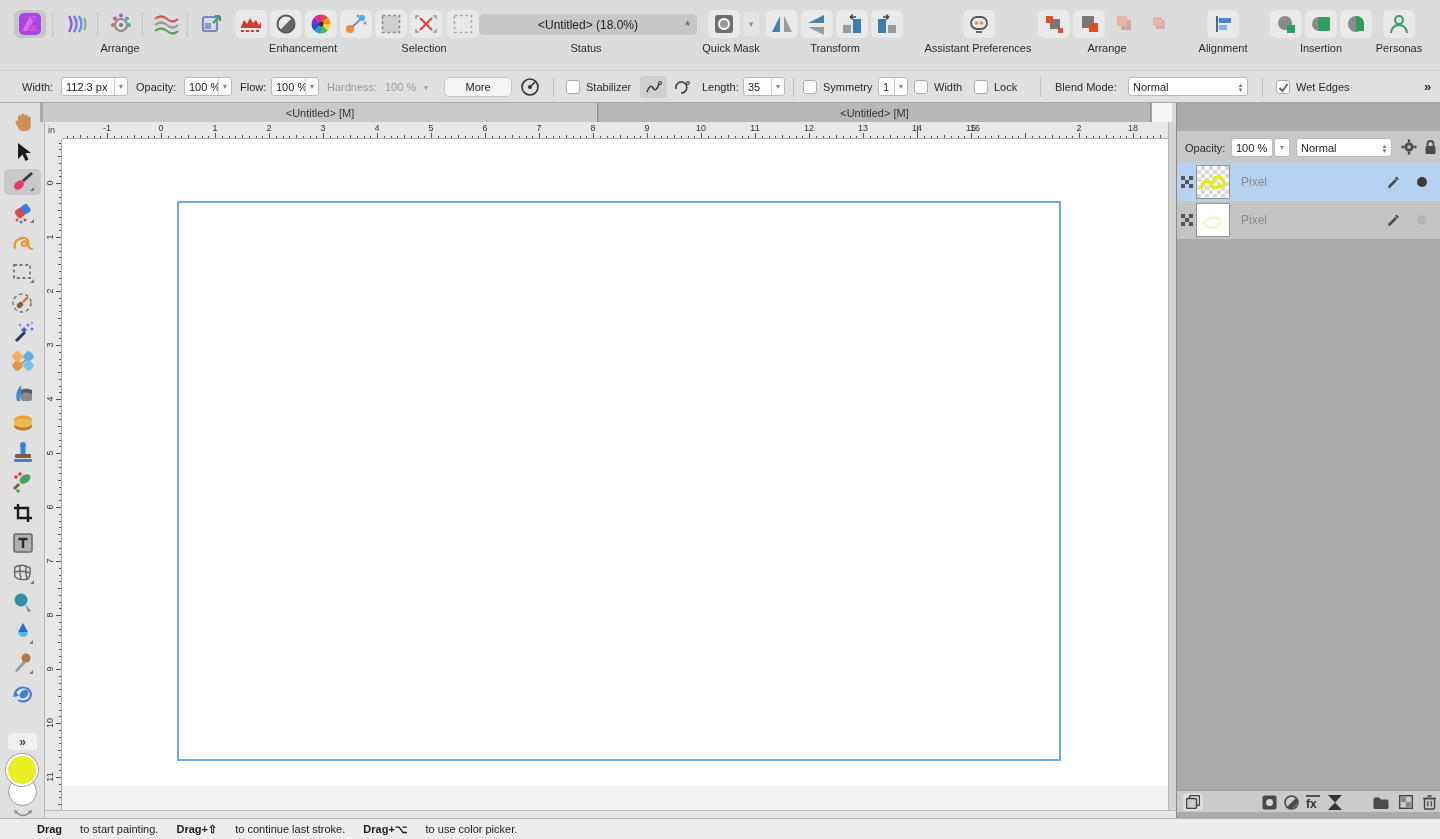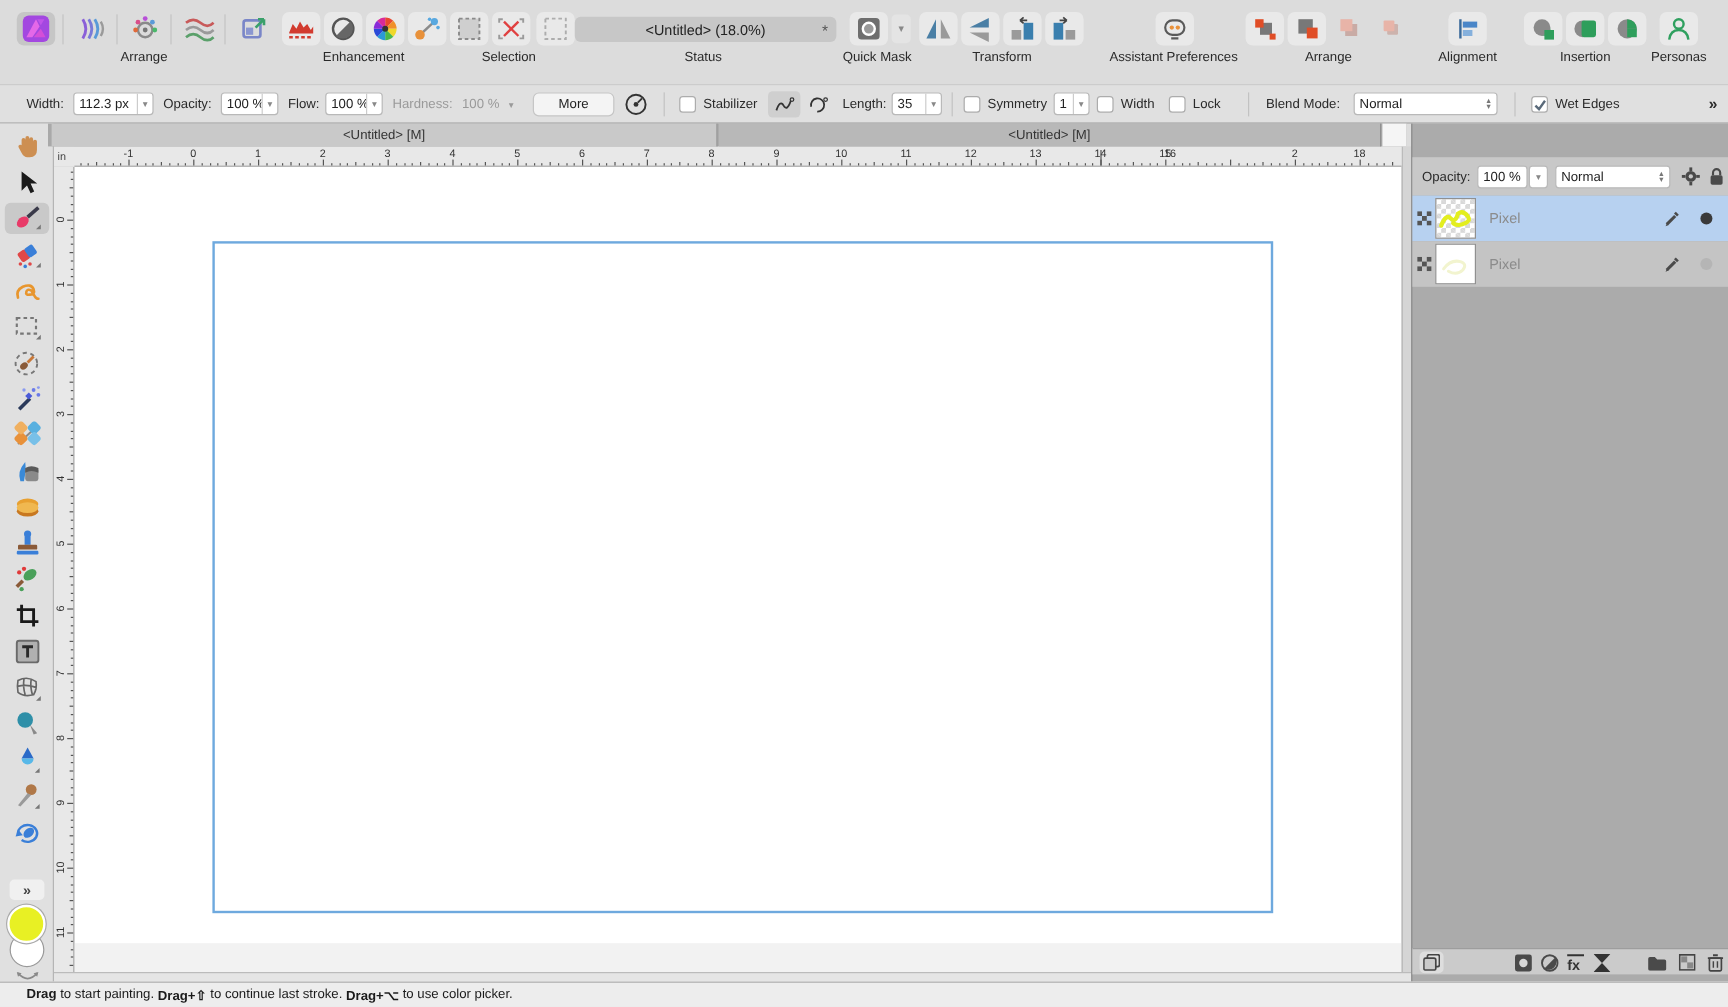--- a/index.html
+++ b/index.html
@@ -79,21 +79,21 @@
 .lthumb.checker { background-image:linear-gradient(45deg,#d8d8d8 25%,transparent 25%,transparent 75%,#d8d8d8 75%),linear-gradient(45deg,#d8d8d8 25%,transparent 25%,transparent 75%,#d8d8d8 75%); background-size:8px 8px; background-position:0 0,4px 4px; background-color:#fff; }
 .lname { position:absolute; left:64px; top:12px; font-size:12px; color:#8b8b8b; }
 .lbrush { position:absolute; left:208px; top:11px; }
 .lvis { position:absolute; left:240px; top:14px; width:10px; height:10px; border-radius:50%; }
 .pbottom { position:absolute; left:0; top:687px; width:264px; height:22px; background:#cbcbcb; border-top:1px solid #9d9d9d; }
 .pb-icon { position:absolute; top:2px; display:flex; align-items:center; justify-content:center; width:20px; height:18px; }
 .pb-btn { background:#dedede; border-radius:4px; }
 
 
 .statusbar { position:absolute; left:0; top:818px; width:1440px; height:21px; background:#ededed; border-top:1px solid #b0b0b0; font-size:11px; color:#1a1a1a; display:flex; align-items:center; padding-left:22px; }
-.statusbar span { white-space:pre; }
+.statusbar span { white-space:pre;margin-left:15px; }
 .statusbar .b { font-weight:bold; }
 </style>
 </head>
 <body>
 
 <div id="app">
 
   <div class="toolbar">
     <div class="tb-btn sel" style="left:14px">
       <svg width="24" height="24">

